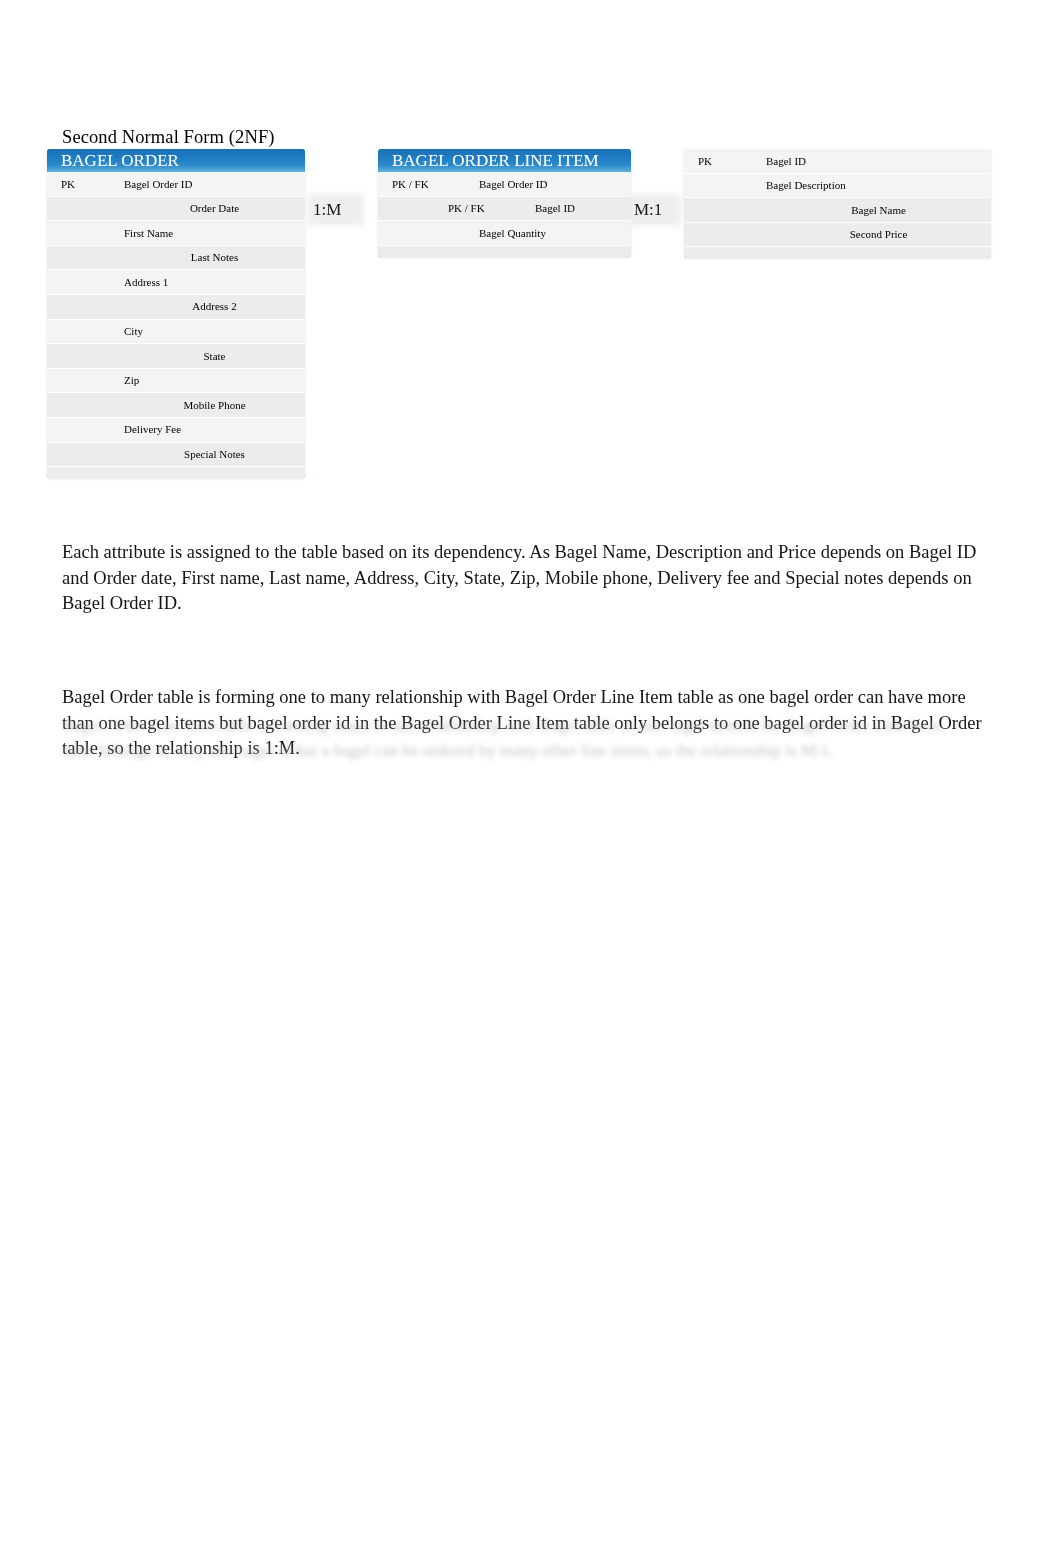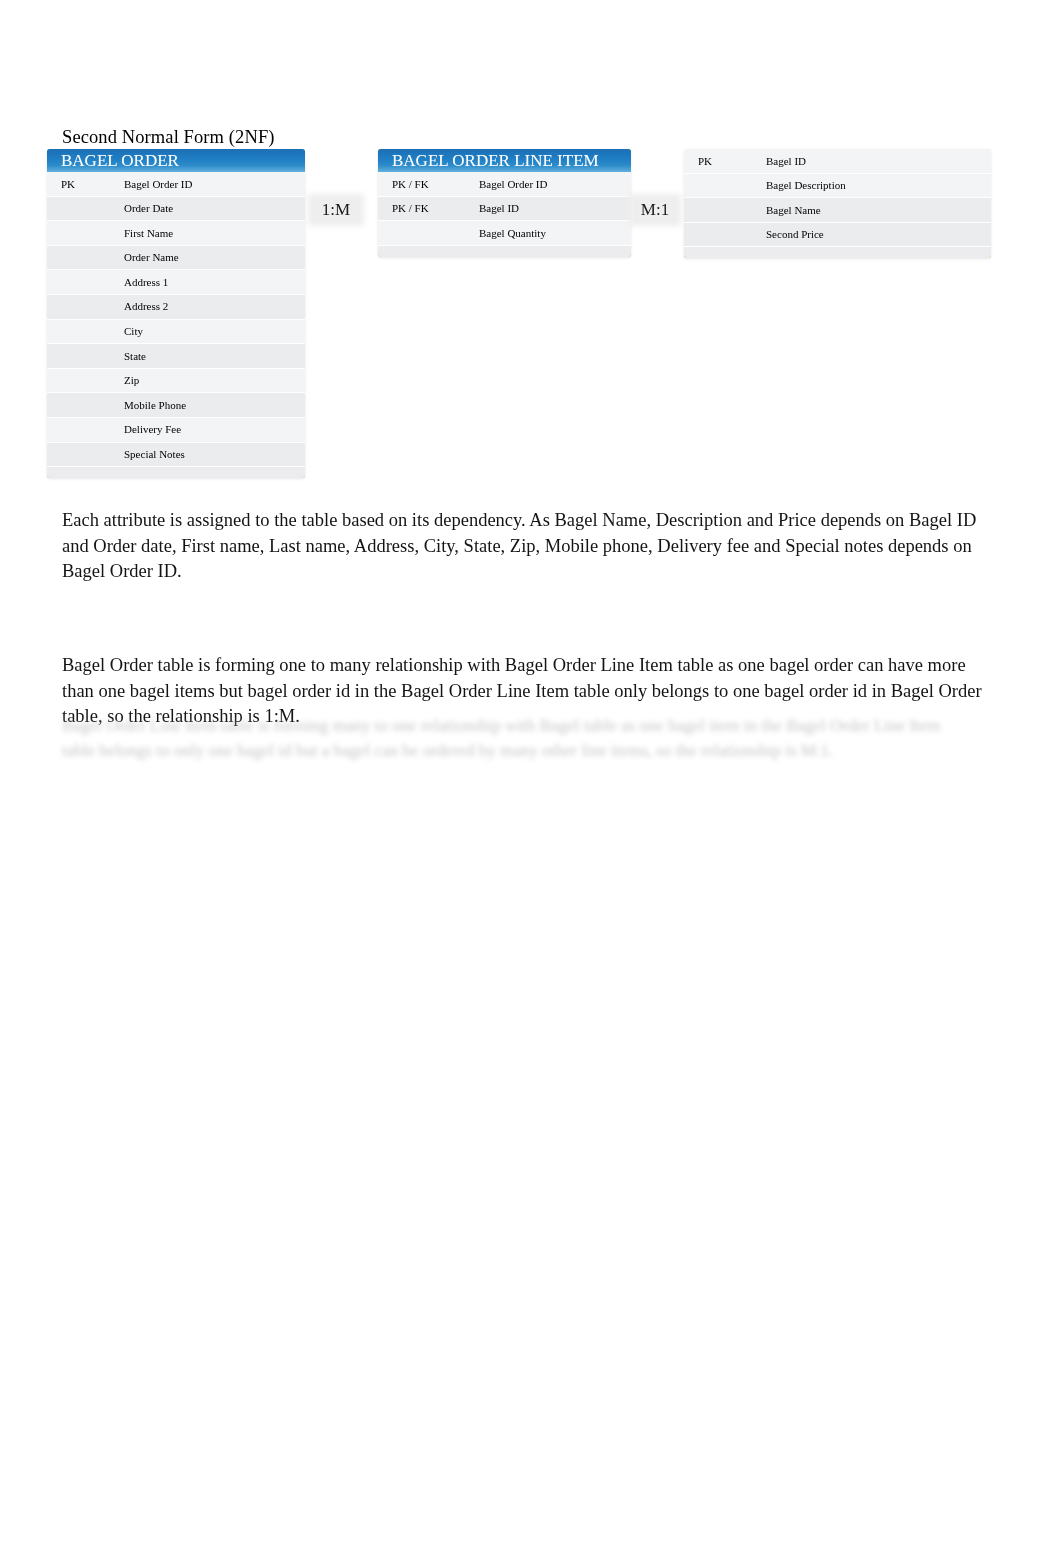--- a/index.html
+++ b/index.html
@@ -77,20 +77,21 @@
     height: 24.6px;
     box-sizing: border-box;
     font-size: 11px;
     line-height: 24.6px;
     background: #f3f4f5;
     border-bottom: 1px solid #ffffff;
     font-family: Liberation Serif, serif;
   }
   .attr-row.alt {
     background: #ebecee;
+    justify-content: center;
   }
   .attr-row .key {
     box-sizing: border-box;
     padding-left: 14px;
     white-space: nowrap;
     color: #000000;
   }
   .attr-row .nm {
     box-sizing: border-box;
     white-space: nowrap;
@@ -114,38 +115,38 @@
   
   #entity-bagel-order      { left: 47px;  top: 149px; width: 258px; }
   #entity-bagel-order-line { left: 378px; top: 149px; width: 253px; }
   #entity-bagel            { left: 684px; top: 149px; width: 307px; }
 
   
   .cardinality {
     position: absolute;
     font-size: 17px;
     line-height: 22px;
-    text-align: center;
     color: #1a1a1a;
     background: #eeeeef;
     box-shadow: 0 0 6px 5px #eeeeef;
     white-space: nowrap;
   }
   #cardinality-1m { left: 313px; top: 199px; width: 46px; }
   #cardinality-m1 { left: 634px; top: 199px; width: 42px; }
 
   
   .para {
     position: absolute;
     left: 62px;
     width: 940px;
     font-size: 18.5px;
     line-height: 25.5px;
     text-align: left;
     color: #141414;
+    margin-top: 32px;
   }
   #para-1 { top: 508px; }
   #para-2 { top: 653px; }
 
   #para-3 {
     position: absolute;
     left: 62px;
     top: 713px;
     width: 912px;
     font-size: 17px;
@@ -175,21 +176,21 @@
         <div class="attr-row alt">
           <span class="key"></span>
           <span class="nm">Order Date</span>
         </div>
         <div class="attr-row">
           <span class="key"></span>
           <span class="nm">First Name</span>
         </div>
         <div class="attr-row alt">
           <span class="key"></span>
-          <span class="nm">Order Name</span>
+          <span class="nm">Last Notes</span>
         </div>
         <div class="attr-row">
           <span class="key"></span>
           <span class="nm">Address 1</span>
         </div>
         <div class="attr-row alt">
           <span class="key"></span>
           <span class="nm">Address 2</span>
         </div>
         <div class="attr-row">

